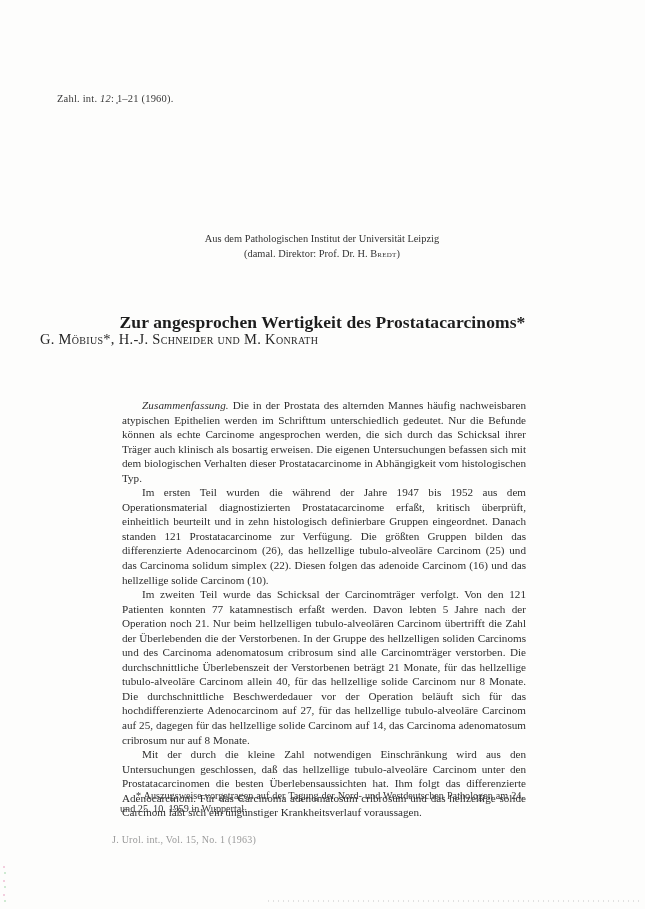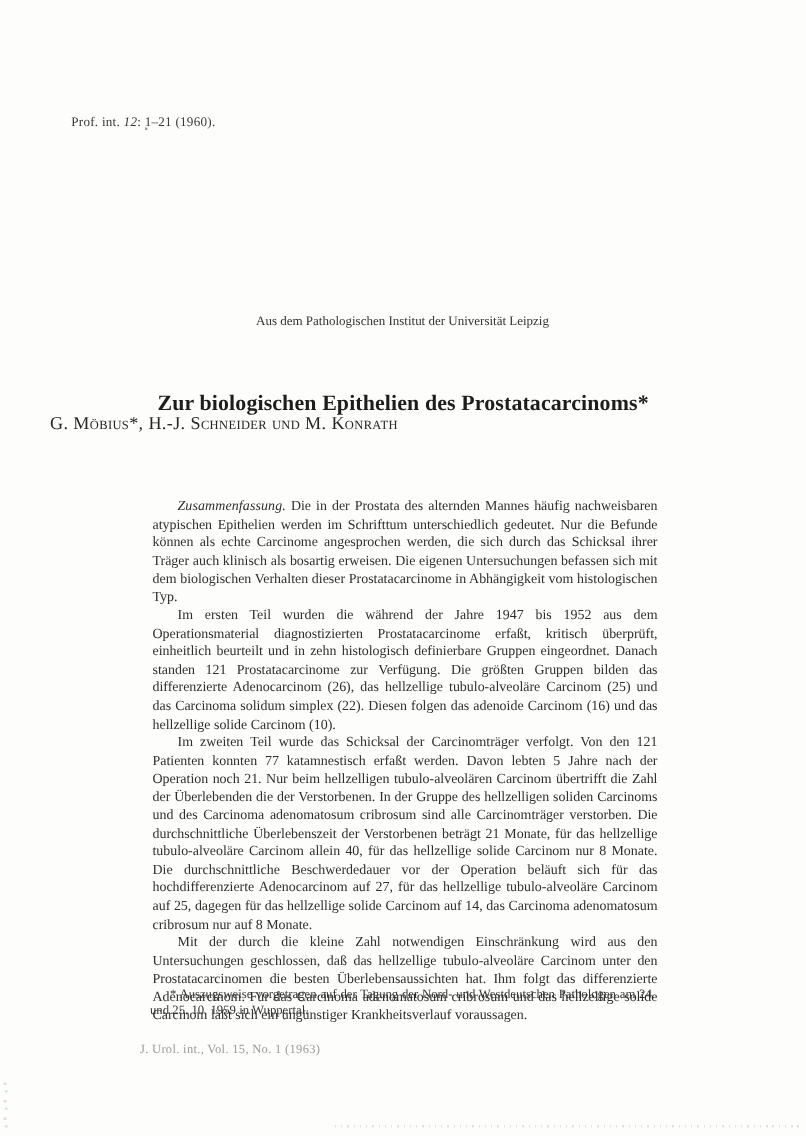--- a/index.html
+++ b/index.html
@@ -42,21 +42,21 @@
     white-space: nowrap;
   }
   .running-head .vol {
     font-style: italic;
   }
 
   
   .affiliation {
     position: absolute;
     left: 72px;
-    top: 251px;
+    top: 232px;
     width: 500px;
     text-align: center;
     font-size: 10.4px;
     line-height: 14.6px;
     color: #343434;
   }
   .affiliation .ln {
     white-space: normal;
   }
   .smallcaps {
@@ -161,29 +161,30 @@
   }
 </style>
 </head>
 <body>
 
 <div class="page"></div>
 
 <div class="content">
 
   <div class="running-head">
-    <span>Prof. int.</span>
+    <span>Zahl. int.</span>
     <span class="vol">12</span><span>: 1–21 (1960).</span>
   </div>
 
   <div class="affiliation">
     <div class="ln">Aus dem Pathologischen Institut der Universität Leipzig</div>
-  </div>
-
-  <h1 class="title">Zur biologischen Epithelien des Prostatacarcinoms*</h1>
+    <div class="ln"><span>(damal. Direktor: Prof. Dr. H. </span><span class="smallcaps">Bredt</span><span>)</span></div>
+  </div>
+
+  <h1 class="title">Zur angesprochen Wertigkeit des Prostatacarcinoms*</h1>
 
   <div class="authors">G. Möbius*, H.-J. Schneider und M. Konrath</div>
 
   <div class="body">
     <p><span class="abstract-label">Zusammenfassung.</span><span> Die in der Prostata des alternden Mannes häufig nachweisbaren atypischen Epithelien werden im Schrifttum unterschiedlich gedeutet. Nur die Befunde können als echte Carcinome angesprochen werden, die sich durch das Schicksal ihrer Träger auch klinisch als bosartig erweisen. Die eigenen Untersuchungen befassen sich mit dem biologischen Verhalten dieser Prostatacarcinome in Abhängigkeit vom histologischen Typ.</span></p>
     <p>Im ersten Teil wurden die während der Jahre 1947 bis 1952 aus dem Operationsmaterial diagnostizierten Prostatacarcinome erfaßt, kritisch überprüft, einheitlich beurteilt und in zehn histologisch definierbare Gruppen eingeordnet. Danach standen 121 Prostatacarcinome zur Verfügung. Die größten Gruppen bilden das differenzierte Adenocarcinom (26), das hellzellige tubulo-alveoläre Carcinom (25) und das Carcinoma solidum simplex (22). Diesen folgen das adenoide Carcinom (16) und das hellzellige solide Carcinom (10).</p>
     <p>Im zweiten Teil wurde das Schicksal der Carcinomträger verfolgt. Von den 121 Patienten konnten 77 katamnestisch erfaßt werden. Davon lebten 5 Jahre nach der Operation noch 21. Nur beim hellzelligen tubulo-alveolären Carcinom übertrifft die Zahl der Überlebenden die der Verstorbenen. In der Gruppe des hellzelligen soliden Carcinoms und des Carcinoma adenomatosum cribrosum sind alle Carcinomträger verstorben. Die durchschnittliche Überlebenszeit der Verstorbenen beträgt 21 Monate, für das hellzellige tubulo-alveoläre Carcinom allein 40, für das hellzellige solide Carcinom nur 8 Monate. Die durchschnittliche Beschwerdedauer vor der Operation beläuft sich für das hochdifferenzierte Adenocarcinom auf 27, für das hellzellige tubulo-alveoläre Carcinom auf 25, dagegen für das hellzellige solide Carcinom auf 14, das Carcinoma adenomatosum cribrosum nur auf 8 Monate.</p>
     <p>Mit der durch die kleine Zahl notwendigen Einschränkung wird aus den Untersuchungen geschlossen, daß das hellzellige tubulo-alveoläre Carcinom unter den Prostatacarcinomen die besten Überlebensaussichten hat. Ihm folgt das differenzierte Adenocarcinom. Für das Carcinoma adenomatosum cribrosum und das hellzellige solide Carcinom läßt sich ein ungünstiger Krankheitsverlauf voraussagen.</p>
   </div>
 

